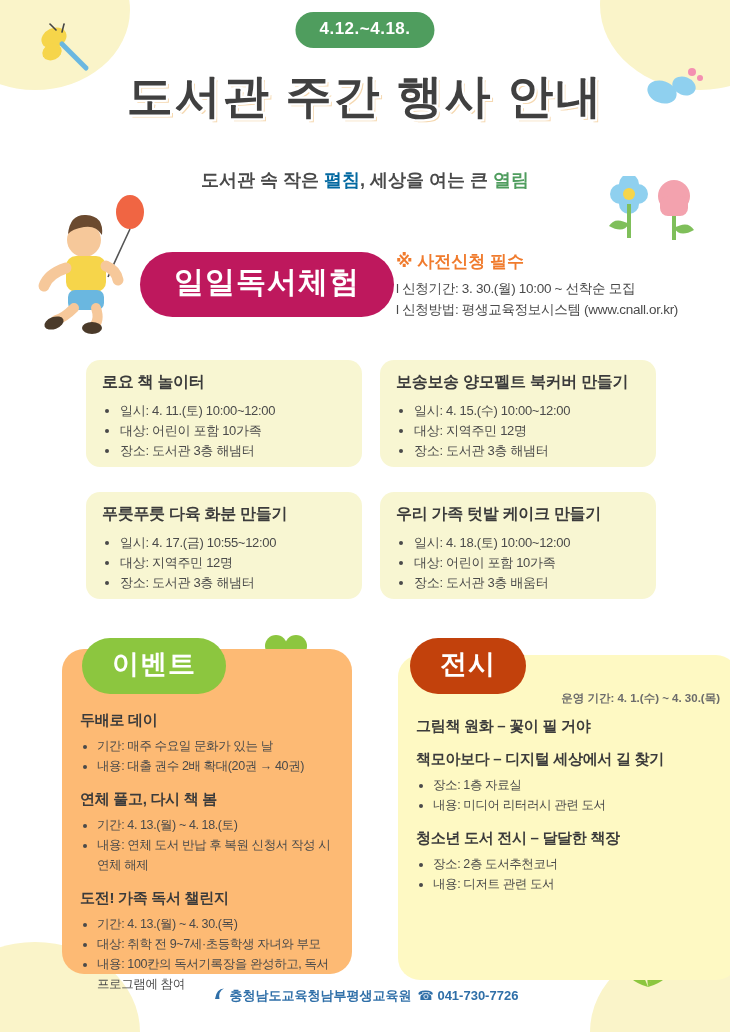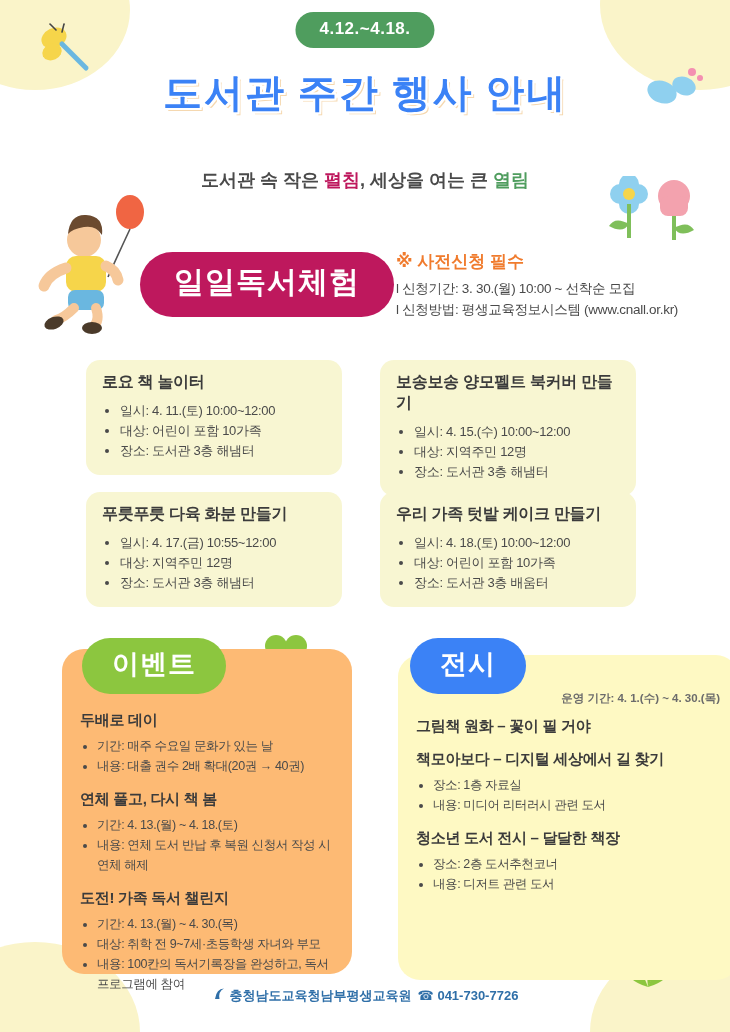--- a/index.html
+++ b/index.html
@@ -28,36 +28,35 @@
     position:absolute; left:50%; transform:translateX(-50%); top:12px;
     background:#4f9d5e; color:#fff;
     font-size:17px; font-weight:bold;
     padding:7px 24px 9px; border-radius:22px;
     letter-spacing:0.5px;
     z-index:5;
   }
   .main-title {
     position:absolute; top:66px; left:0; width:100%;
     text-align:center;
-    font-size:39px; font-weight:bold;
-    color:#3b82f6;
+    font-size:46px; font-weight:bold;
+    color:#404040;
     letter-spacing:2px;
     -webkit-text-stroke: 0px;
     text-shadow:
       2px 0 0 #fff, -2px 0 0 #fff, 0 2px 0 #fff, 0 -2px 0 #fff,
       2px 2px 0 #fff, -2px 2px 0 #fff, 2px -2px 0 #fff, -2px -2px 0 #fff,
       3px 3px 0 #f5d8b0;
-    font-family: Liberation Serif, serif;
   }
   .subtitle {
     position:absolute; top:168px; left:0; width:100%;
     text-align:center; font-size:18px; color:#4a4a4a; font-weight:600;
   }
   .subtitle b { color:#4f9d5e; }
-  .subtitle b.orange { color:#be185d; }
+  .subtitle b.orange { color:#0369a1; }
 
   
   .deco { position:absolute; }
 
   
   .green-tag {
     background:#8cc63f; color:#ffffff; font-weight:bold;
     border-radius:30px; display:inline-block;
     box-shadow: 0 0 0 5px #ffffff;
   }
@@ -71,42 +70,42 @@
   }
   .notice {
     position:absolute; left:396px; top:250px; width:320px;
   }
   .notice .n-title { color:#f07b2d; font-weight:bold; font-size:17px; margin-bottom:7px; }
   .notice .n-line { font-size:13.5px; color:#4a4a4a; margin:3px 0; letter-spacing:-0.3px; }
 
   
   .cards { position:absolute; left:86px; top:360px; width:570px; }
   .card {
-    background:#f8f6d2; border-radius:14px; padding:12px 16px 14px;
-    position:absolute; width:256px;
+    background:#f8f6d2; border-radius:14px; padding:12px 16px 6px;
+    position:absolute; width:276px;
   }
   .card h3 { margin:0 0 8px 0; font-size:16px; color:#3b3b3b; font-weight:bold; letter-spacing:-0.3px;}
   .card ul { margin:0; padding-left:18px; }
   .card li { font-size:13px; line-height:1.55; color:#4a4a4a; letter-spacing:-0.3px; }
   .c0 { left:0px;   top:0px; }
   .c1 { left:294px; top:0px; }
   .c2 { left:0px;   top:132px; }
   .c3 { left:294px; top:132px; }
 
   
   .panel { position:absolute; border-radius:22px; }
   .panel-event { left:62px; top:649px; width:290px; height:325px; background:#fdba74; }
   .panel-exhibit { left:398px; top:655px; width:340px; height:325px; background:#fef9c3; }
 
   .tag2 {
     position:absolute; font-size:27px; font-weight:bold; color:#fff;
     padding:8px 30px 12px; border-radius:30px; letter-spacing:1px;
   }
   .tag-event { left:82px; top:638px; background:#8cc63f; }
-  .tag-exhibit { left:410px; top:638px; background:#3b82f6; }
+  .tag-exhibit { left:410px; top:638px; background:#c2410c; }
 
   .panel-inner { position:absolute; left:18px; right:18px; top:62px; }
   .blk { margin-bottom:14px; }
   .blk h4 { margin:0 0 6px 0; font-size:15px; font-weight:bold; color:#3b3b3b; letter-spacing:-0.3px;}
   .blk ul { margin:0; padding-left:17px; }
   .blk li { font-size:12.5px; line-height:1.6; color:#4a4a4a; letter-spacing:-0.4px; }
 
   .exhibit-period {
     position:absolute; right:18px; top:36px; font-size:11.5px; color:#6b6b6b; font-weight:600;
   }

